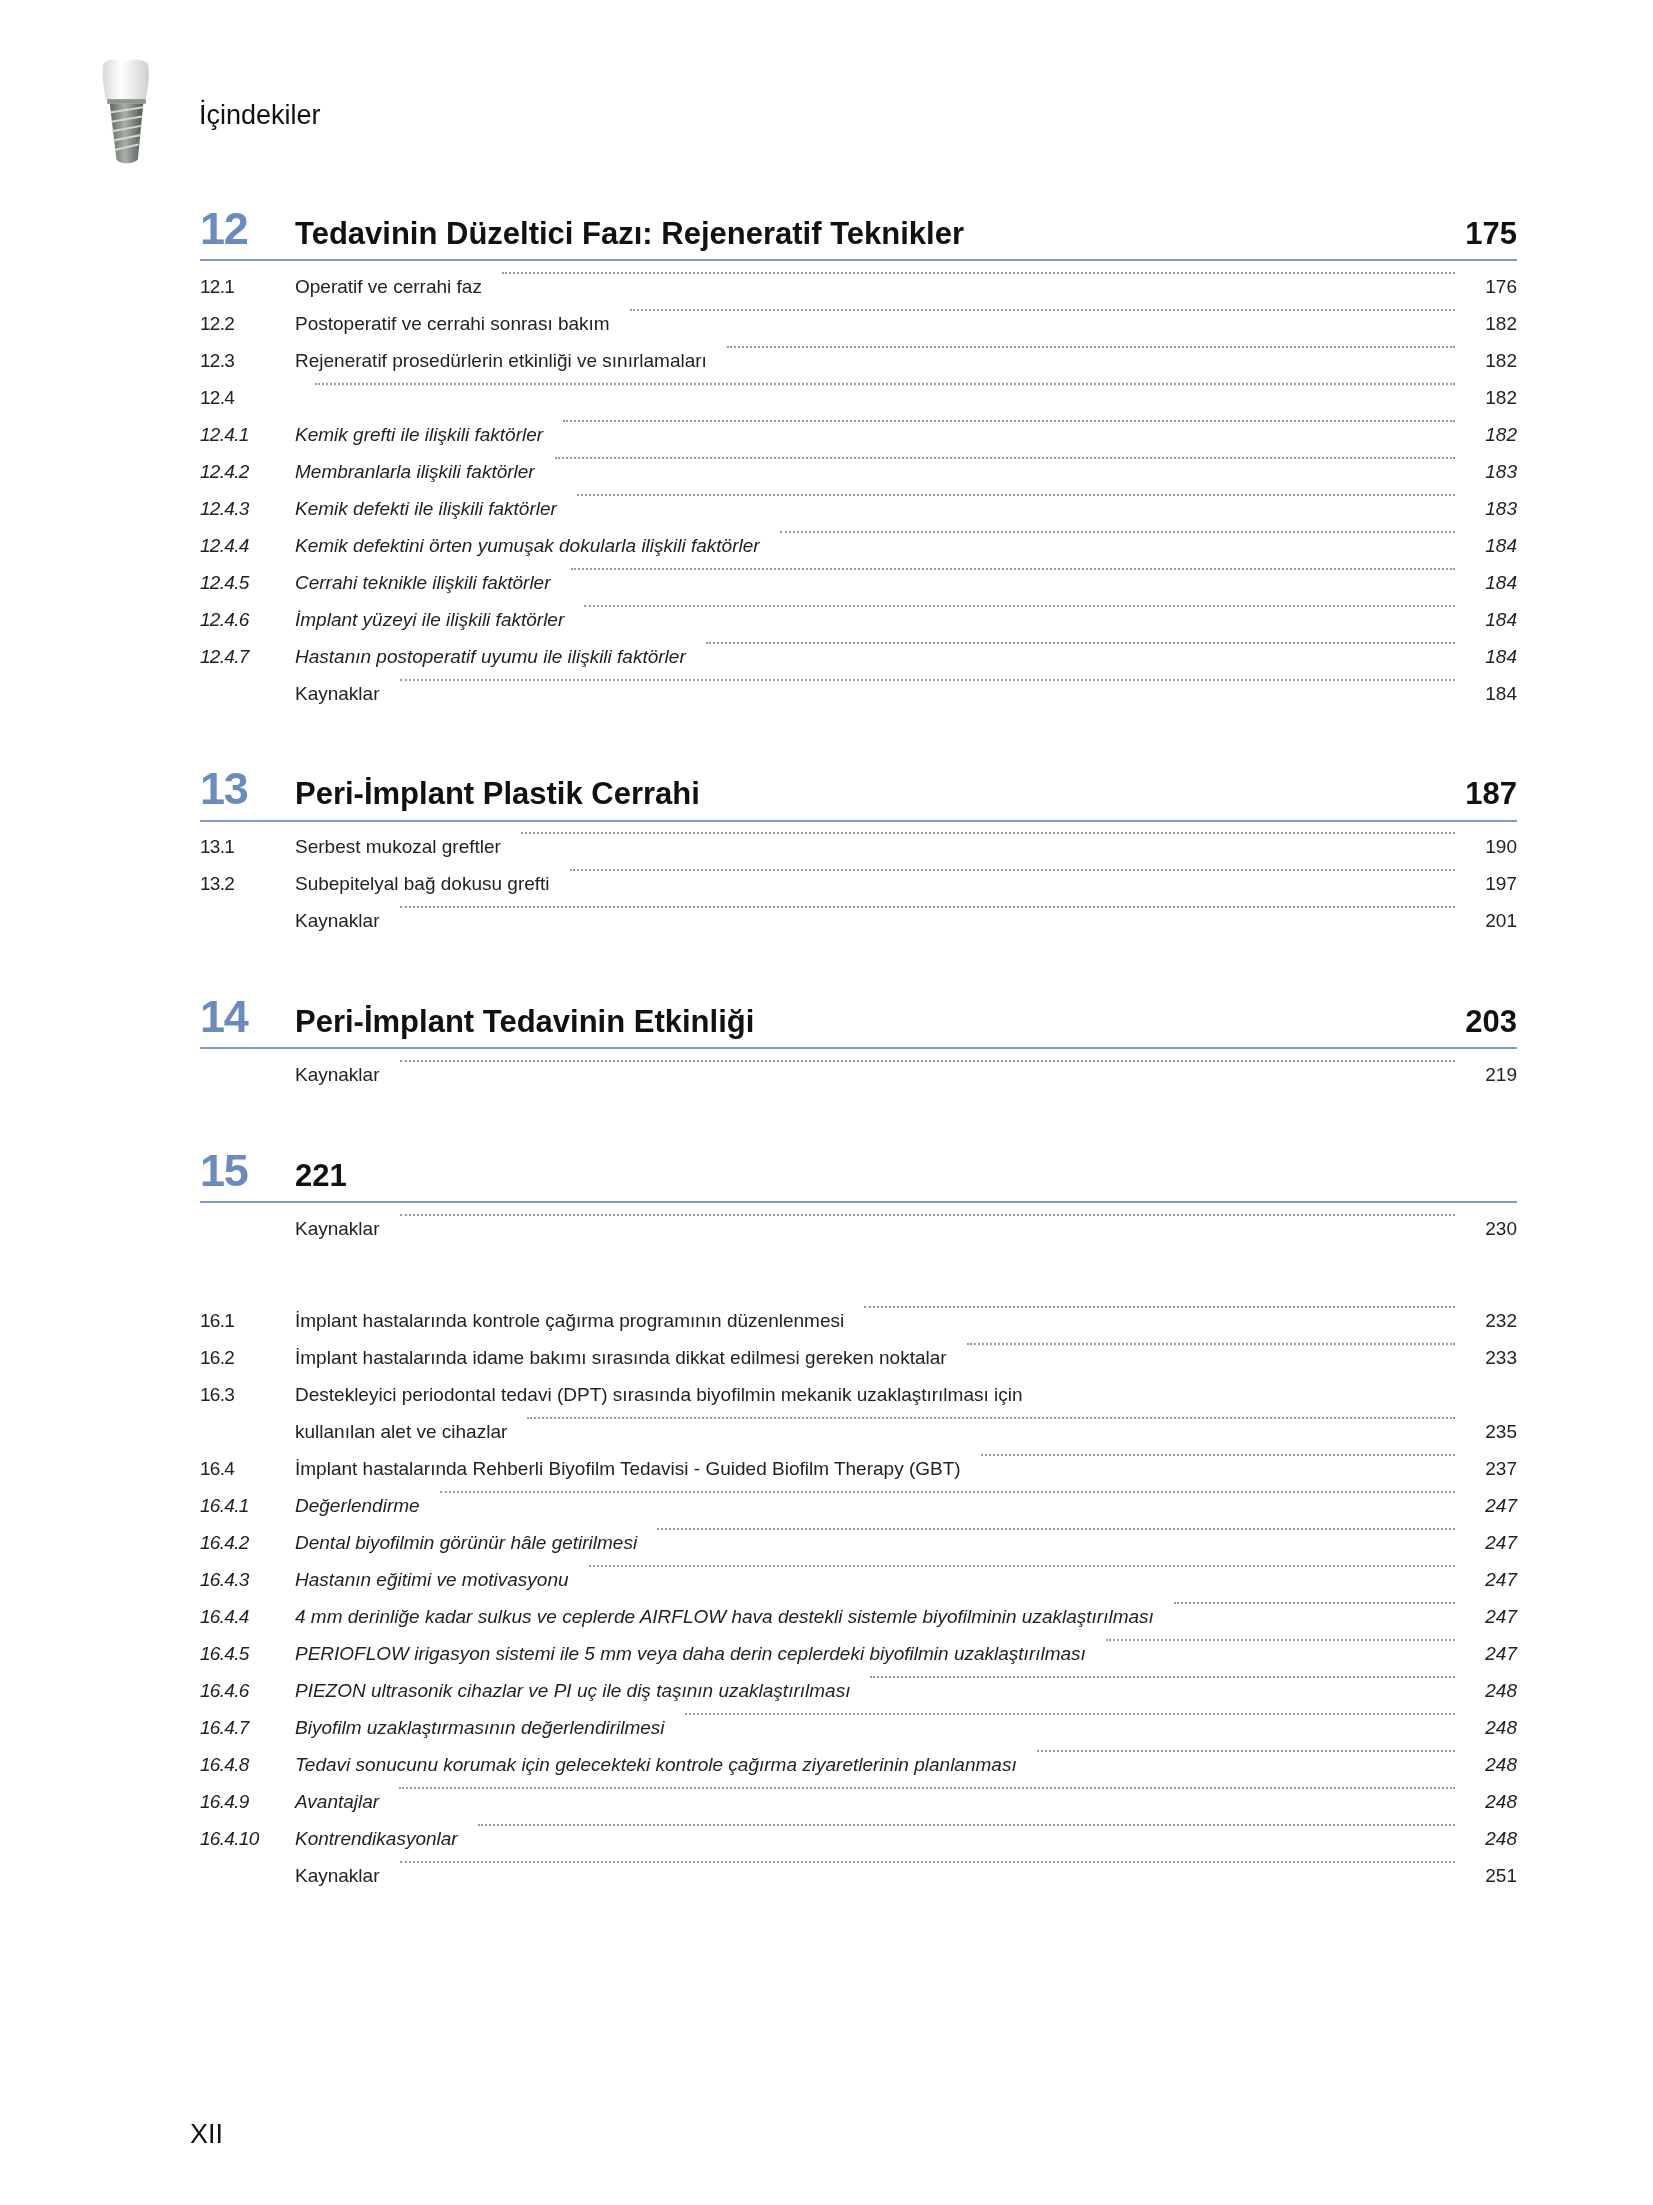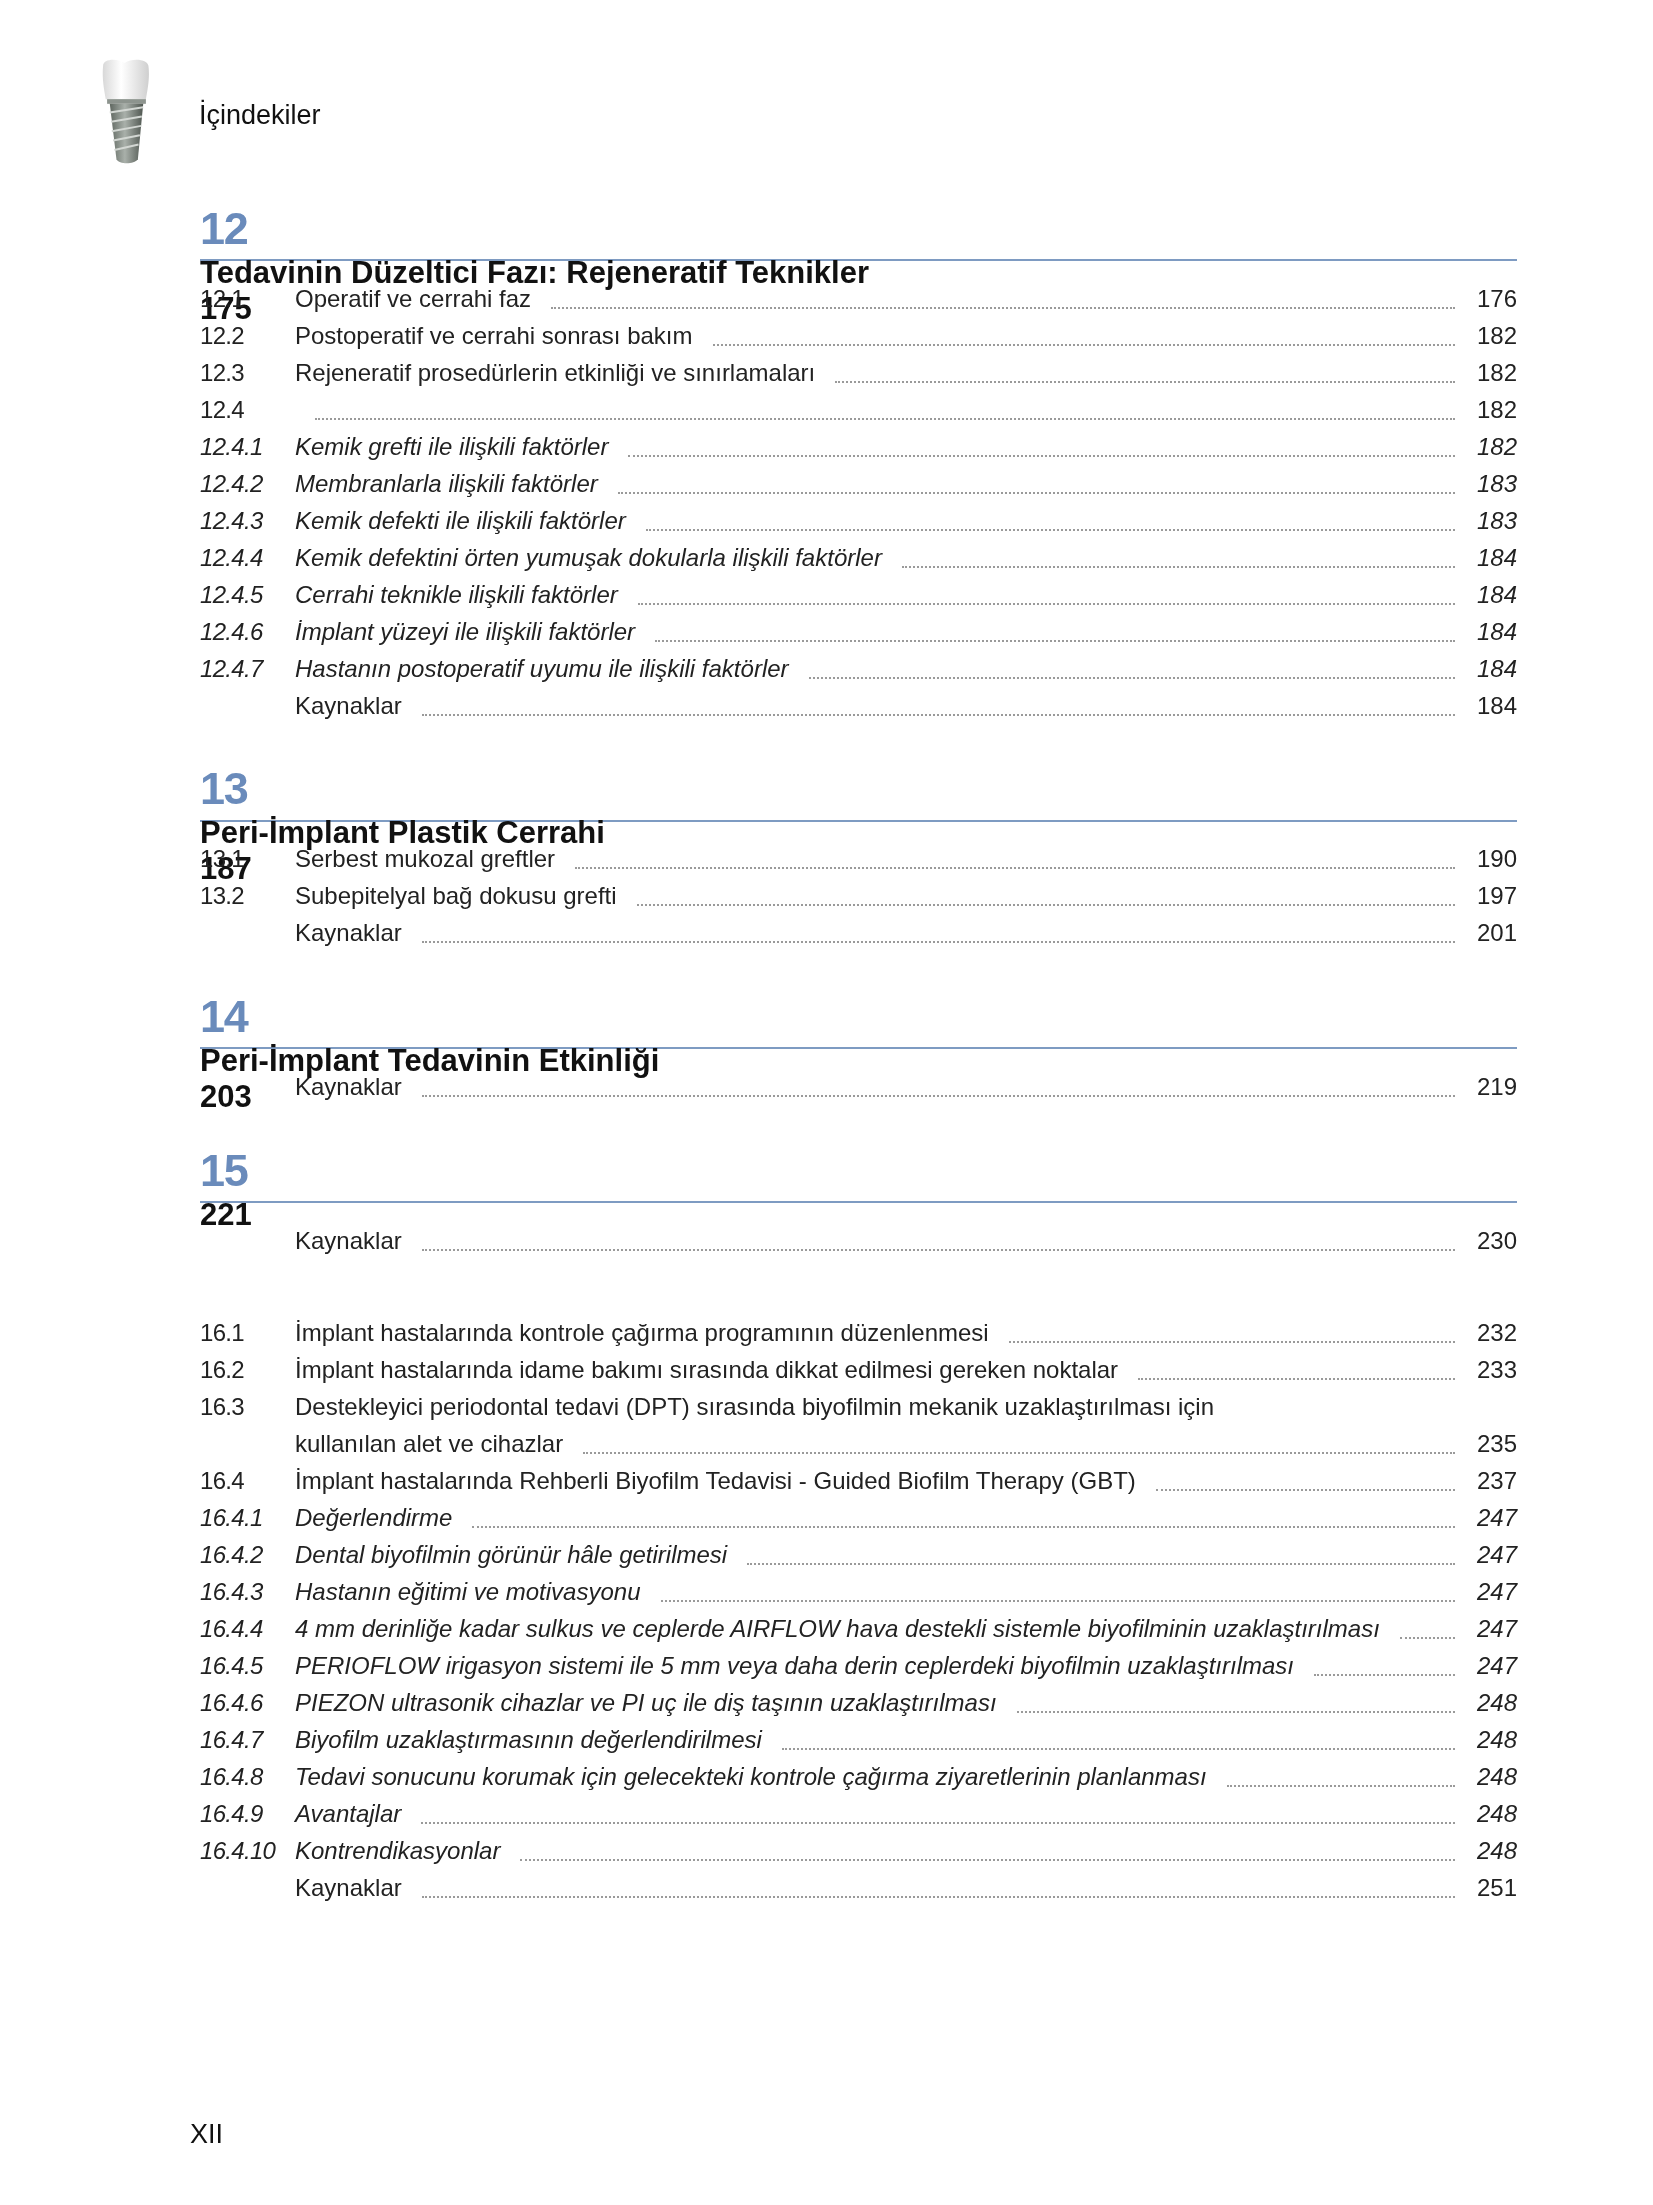--- a/index.html
+++ b/index.html
@@ -2,26 +2,26 @@
 <html style="font-size:10.7px"><head>
 <meta charset="utf-8">
 <style>
   html, body { margin:0; padding:0; background:#ffffff; }
   body { width:1654px; height:2205px; position:relative; overflow:hidden;
          font-family:"Liberation Sans", sans-serif; color:#1a1a1a; }
   .implant-icon { position:absolute; left:99px; top:59px; width:55px; height:107px; }
   .page-header { position:absolute; left:199px; top:100px; font-size:27px; color:#111; }
   .toc { position:absolute; left:200px; top:200px; width:1317px; }
   .chapter { position:relative; }
-  .chapter-head { display:flex; align-items:baseline; height:61px; border-bottom:2px solid #7e9bc2; box-sizing:border-box; padding-top:2.7px;flex-direction:column; }
+  .chapter-head { display:flex; align-items:baseline; height:61px; border-bottom:2px solid #7e9bc2; box-sizing:border-box; padding-top:2.7px; }
   .ch-num { width:95px; font-size:45px; font-weight:bold; color:#6a8bbb; letter-spacing:-1.3px; }
   .ch-title { flex:1; font-size:31px; font-weight:bold; color:#111; }
   .ch-page { font-size:31px; font-weight:bold; color:#111; text-align:right; }
   .entries { padding-top:14.7px; }
-  .entry { display:flex; align-items:flex-end; height:37px; font-size:24px; color:#222; }
+  .entry { display:flex; align-items:flex-start; height:37px; font-size:19px; color:#222; }
   .entry.italic .e-num, .entry.italic .e-title, .entry.italic .e-page { font-style:italic; }
   .e-num { width:95px; flex:none; letter-spacing:-0.7px; }
   .e-title { flex:none; white-space:nowrap; max-width:1134px; }
   .e-dots { flex:1; margin:0 14.7px 0 20px; border-bottom:2.7px dotted #9a9a9a; transform:translateY(-4px); min-width:13.3px; }
   .e-page { flex:none; width:47px; text-align:right; }
   .entry.wrap-first { height:37px; }
   .entry.wrap-first .e-dots { visibility:hidden; }
   .entry.wrap-first .e-page { visibility:hidden; }
   .gap { height:41px; }
   .page-footer { position:absolute; left:190px; top:2119px; font-size:27px; color:#111; }

